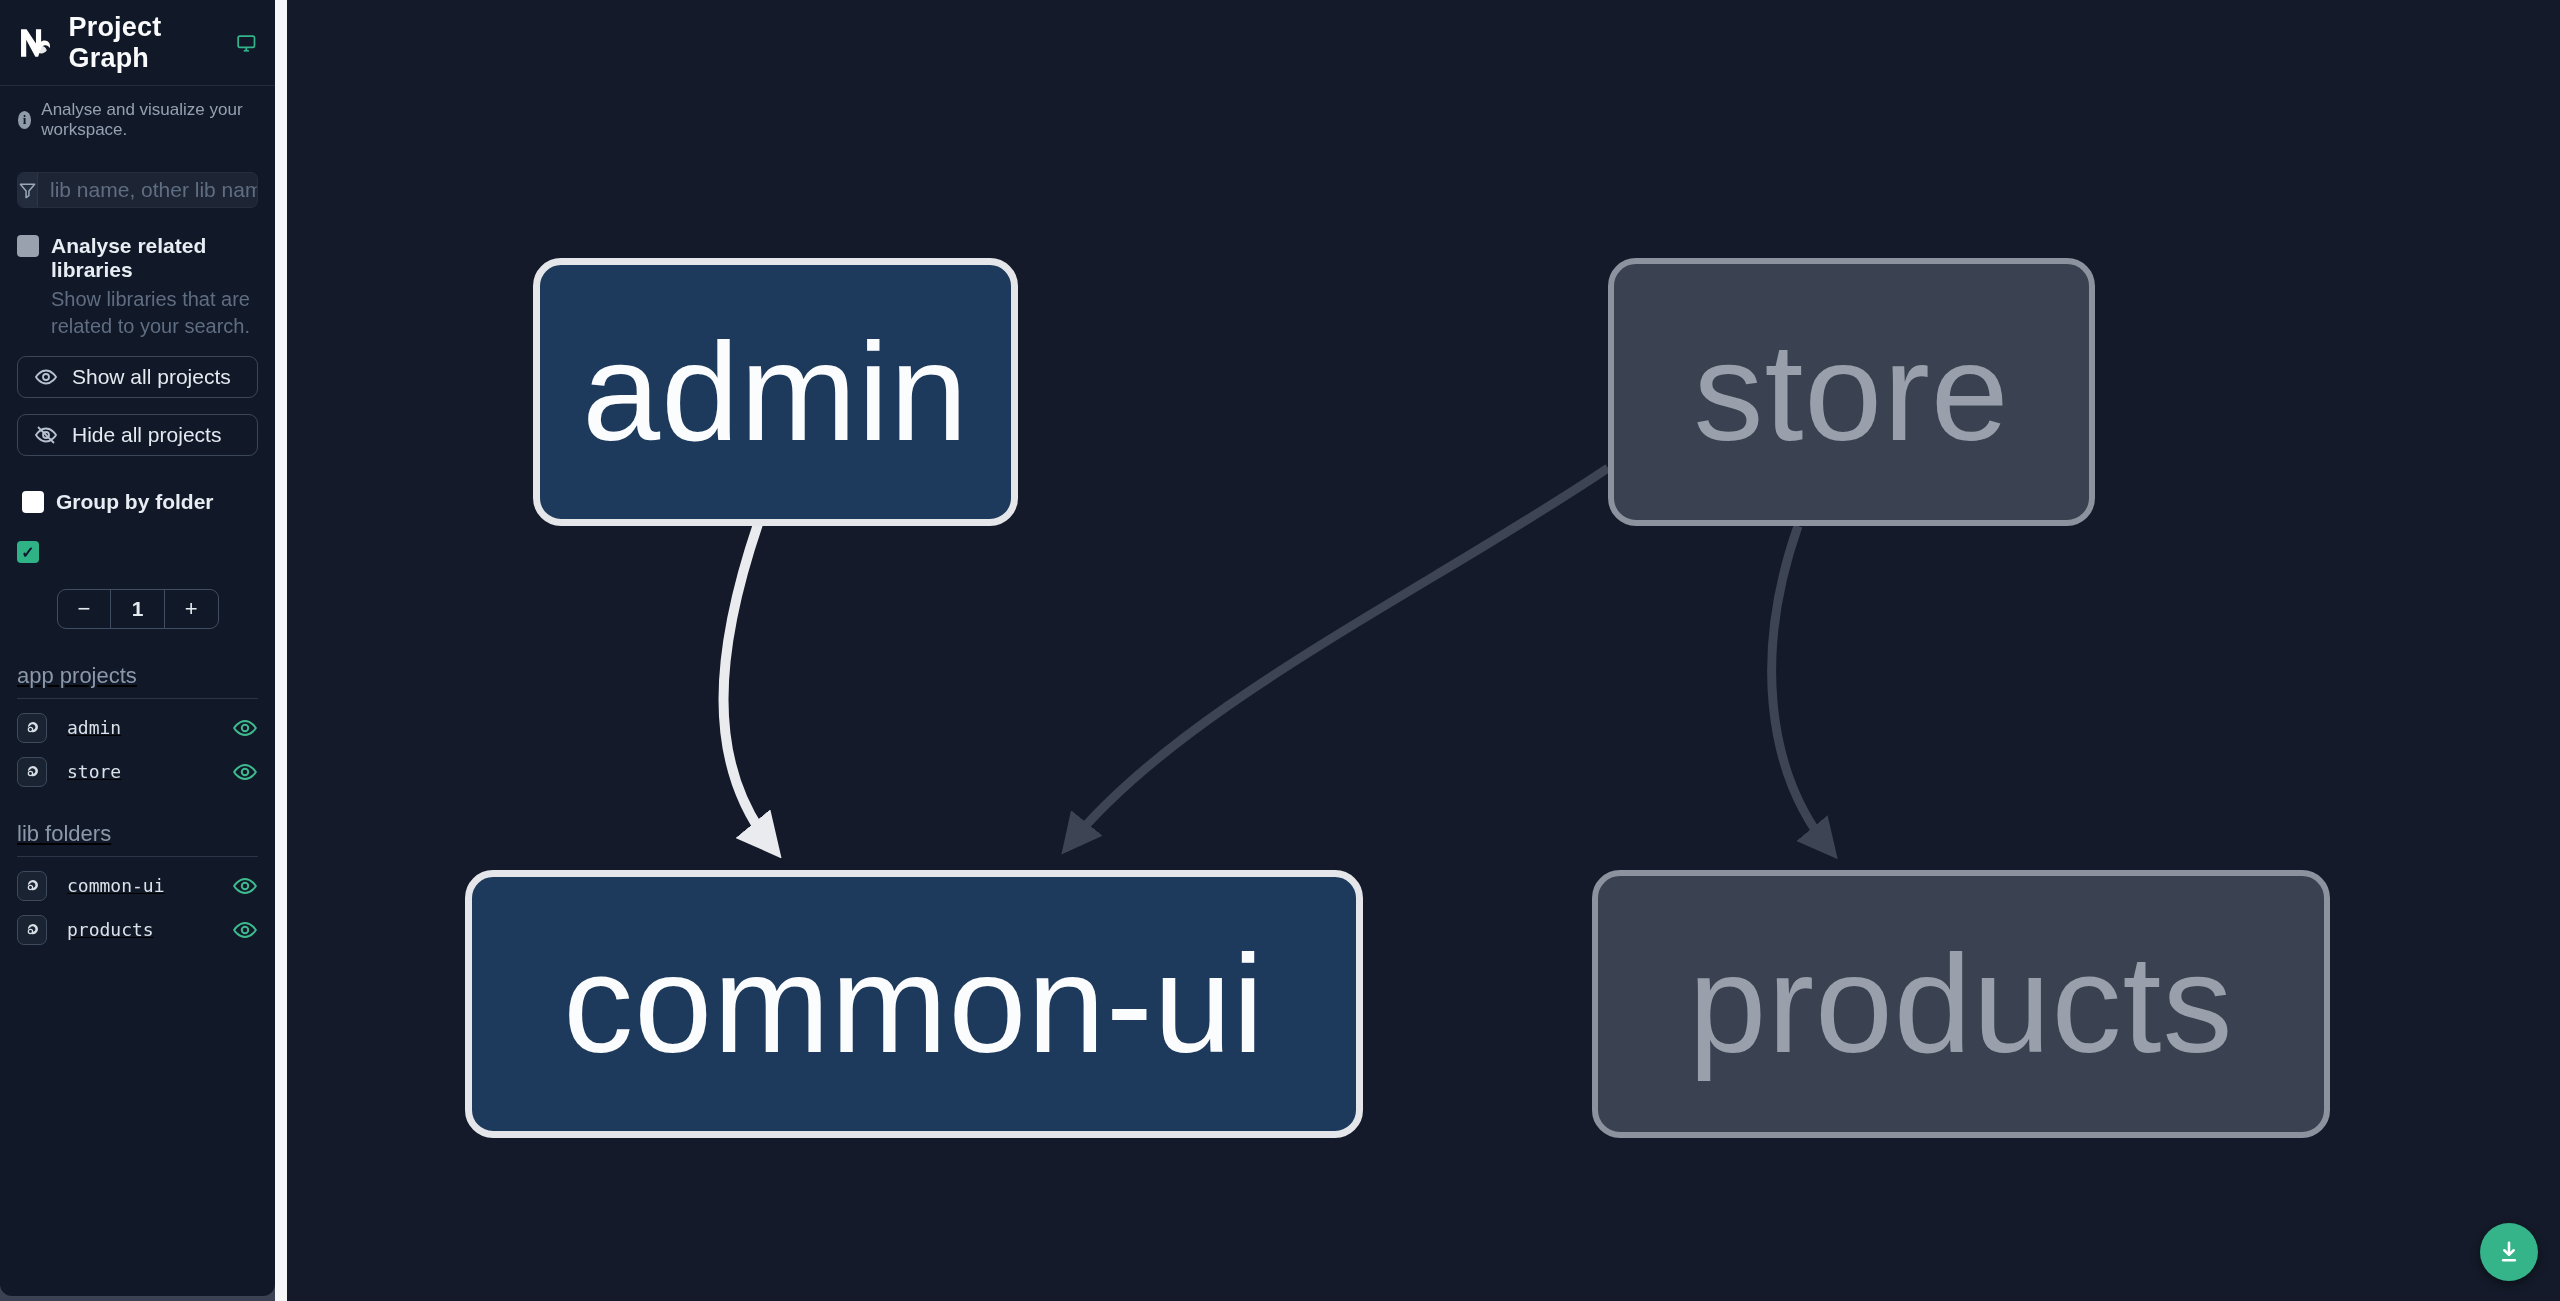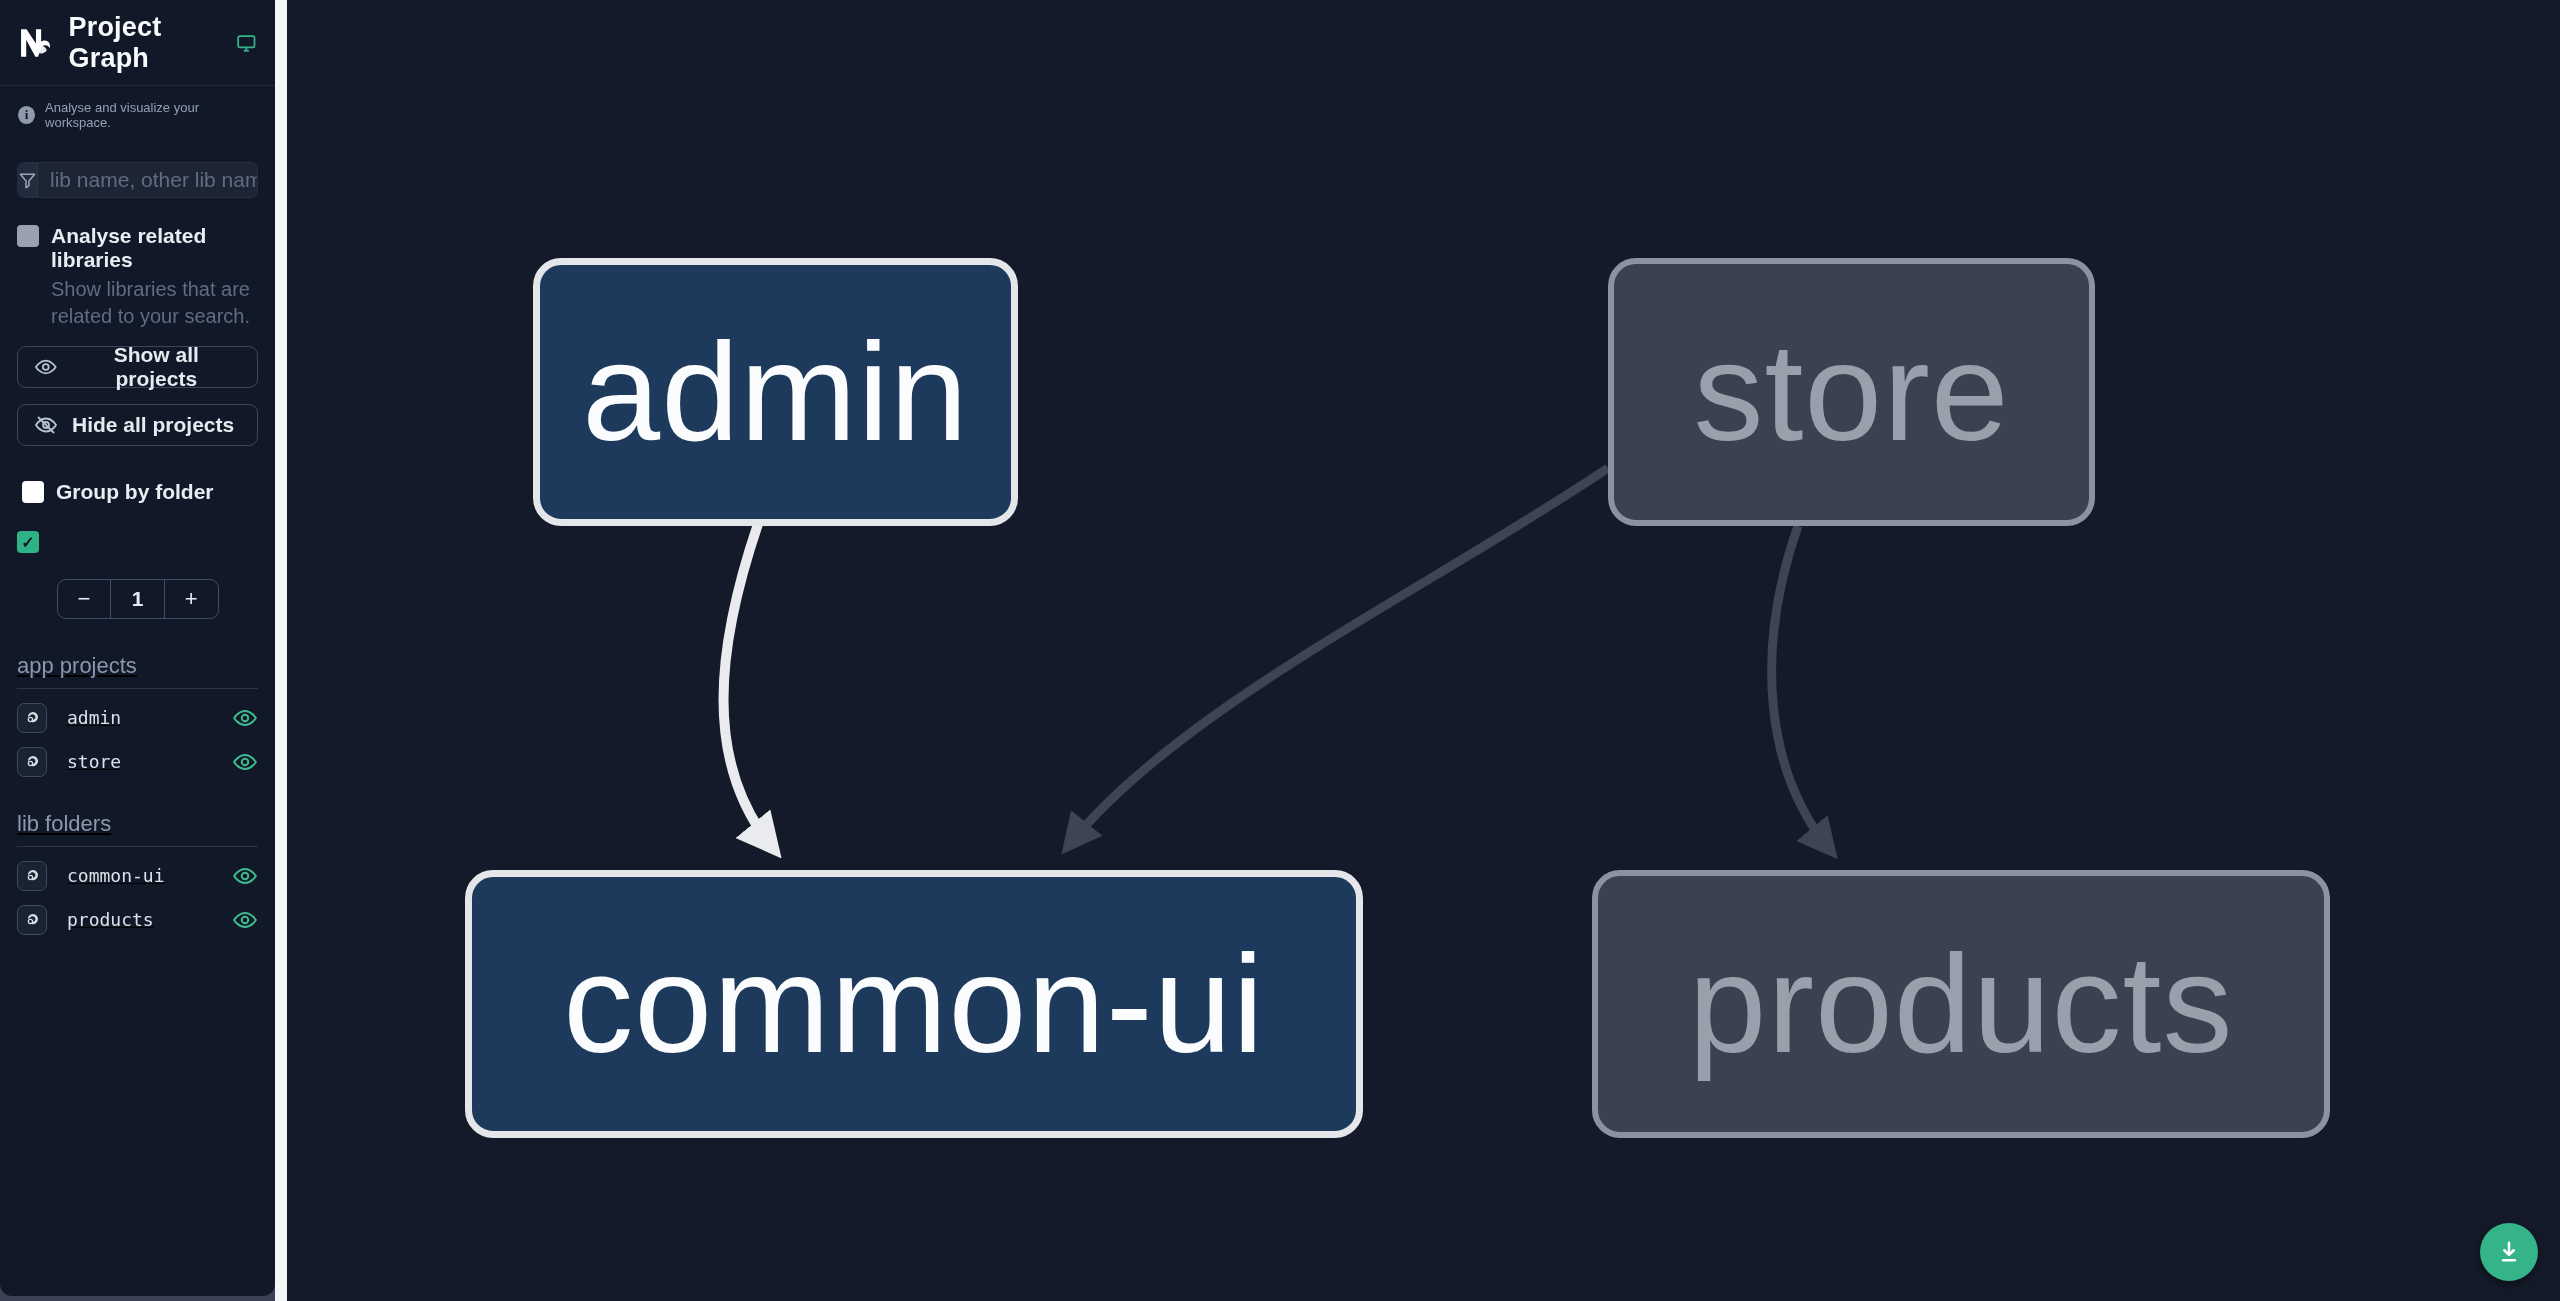--- a/index.html
+++ b/index.html
@@ -16,42 +16,42 @@
   .sb-header { display:flex; align-items:center; gap:14px; height:86px; padding:0 18px;
                border-bottom:1px solid #222c3d; }
   .sb-title { color:#f8fafc; font-size:27px; font-weight:bold; letter-spacing:.2px; }
   .logo-svg { width:46px; height:46px; }
   .monitor-svg { width:26px; height:26px; margin-left:10px; }
 
   .sb-info { display:flex; align-items:center; gap:10px; padding:14px 18px 10px 18px; }
   .info-circle { width:18px; height:18px; border-radius:50%; background:#8f9aab; color:#111827;
                  font-size:13px; font-weight:bold; display:flex; align-items:center; justify-content:center;
                  font-family:"Liberation Serif", serif; }
-  .sb-info-text { color:#94a1b3; font-size:13px; }
+  .sb-info-text { color:#94a1b3; font-size:17px; }
 
   .filter-box { margin:22px 17px 0 17px; display:flex; background:#1d2534; border-radius:7px;
                 overflow:hidden; height:36px; border:1px solid #262f40; }
   .filter-icon-cell { width:40px; display:flex; align-items:center; justify-content:center;
                       background:#232c3c; border-right:1px solid #2c3647; }
   .filter-input { flex:1; background:transparent; border:none; outline:none; color:#cbd5e1;
                   font-size:21px; padding:0 12px; }
   .filter-input::placeholder { color:#5f6d82; }
 
   .opt { display:flex; padding:0 17px; margin-top:26px; gap:12px; align-items:flex-start; }
   .cbx { width:22px; height:22px; border-radius:4px; flex:0 0 22px; margin-top:1px;
          display:flex; align-items:center; justify-content:center; font-size:16px; font-weight:bold; }
   .cbx.gray  { background:#98a1ad; }
   .cbx.white { background:#ffffff; }
   .cbx.teal  { background:#30b287; color:#0f172a; }
   .opt-label { color:#e8edf4; font-size:21px; font-weight:bold; line-height:1.15; }
   .opt-desc  { color:#5f6d82; font-size:20px; line-height:1.35; margin-top:4px; max-width:212px; }
 
   .sb-btn { margin:16px 17px 0 17px; height:42px; border:1px solid #3b4759; background:transparent;
             border-radius:9px; display:flex; align-items:center; gap:14px; padding:0 16px;
-            color:#e5eaf0; font-size:21px; font-weight:bold; cursor:pointer; }
+            color:#e5eaf0; font-size:21px; font-weight:normal; cursor:pointer; }
   .sb-btn svg { width:24px; height:24px; }
 
   .stepper { margin:26px auto 0 auto; width:162px; height:40px; display:flex;
              border:1px solid #414d62; border-radius:9px; overflow:hidden; }
   .step-cell { flex:1; display:flex; align-items:center; justify-content:center;
                color:#e5eaf0; font-size:22px; background:transparent; border:none; }
   .step-cell + .step-cell { border-left:1px solid #414d62; }
   .step-val { font-weight:bold; font-size:21px; }
 
   .section { margin-top:34px;text-decoration:underline; }

